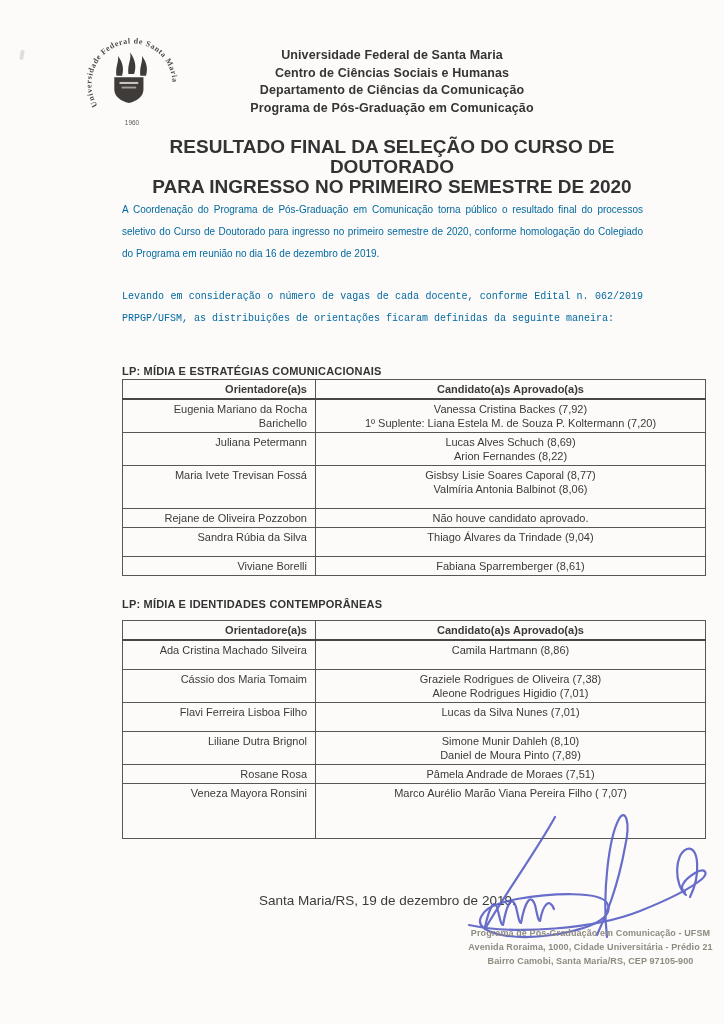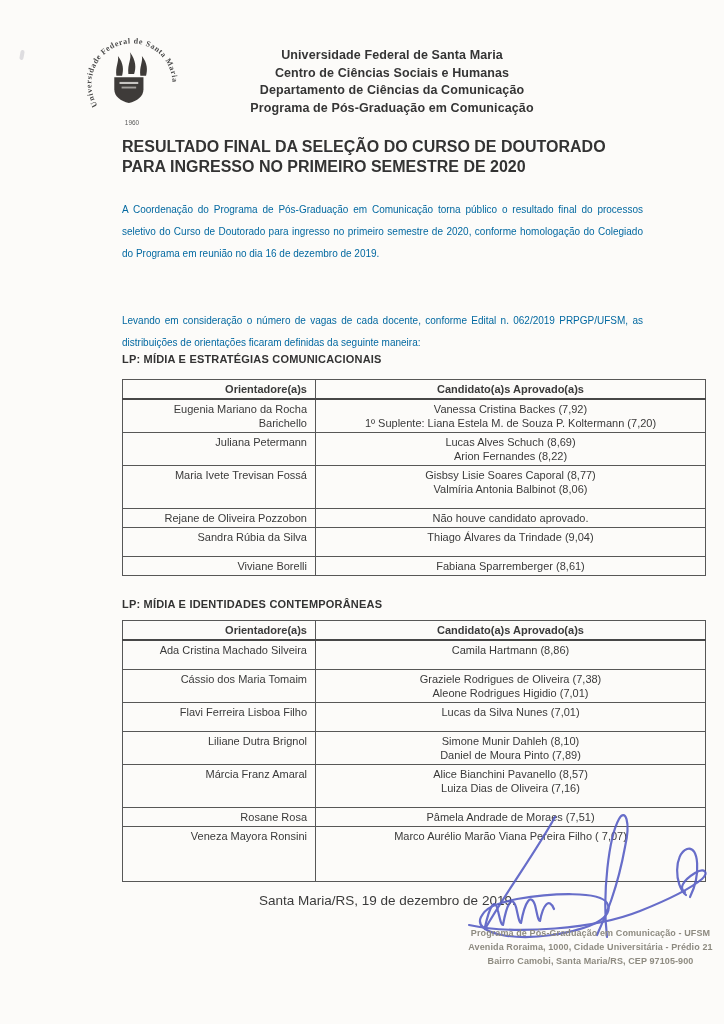--- a/index.html
+++ b/index.html
@@ -18,34 +18,34 @@
     background:rgba(70,70,95,.16); border-radius:2px; transform:rotate(10deg);
   }
   .seal { position:absolute; left:82px; top:34px; width:100px; height:100px; }
   .header-text {
     position:absolute; left:122px; top:47px; width:540px;
     text-align:center; font-weight:bold; font-size:12.5px;
     line-height:17.5px; color:#353535; letter-spacing:.1px;
   }
   .title {
     position:absolute; left:122px; top:137px; width:540px;
-    text-align:left; font-weight:bold; font-size:16px; line-height:20px;
+    text-align:center; font-weight:bold; font-size:19px; line-height:20px;
     color:#333;
   }
   .para {
     position:absolute; left:122px; width:521px;
     font-size:10px; line-height:22px; text-align:justify; color:#0369a1;
   }
   #para1 { top:189px; }
-  #para2 { top:300px; }
+  #para2 { top:276px;font-family:Liberation Mono, monospace; }
   .lp-heading {
     position:absolute; left:122px; font-weight:bold; font-size:11px;
     letter-spacing:.2px; color:#333;
   }
-  #lp1 { top:353px; }
+  #lp1 { top:365px; }
   #lp2 { top:598px;text-align:center; }
   table.dtable {
     position:absolute; left:122px; width:584px;
     border-collapse:collapse; font-size:11px; line-height:14px; color:#3a3a3a;
     table-layout:fixed;
   }
   #table1 { top:379px; }
   #table2 { top:620px; }
   .dtable th, .dtable td {
     border:1px solid #575757; padding:2px 8px; vertical-align:top;
@@ -190,27 +190,20 @@
             <div>Lucas da Silva Nunes (7,01)</div>
           </td>
         </tr>
         <tr>
           <td class="col-advisor">Liliane Dutra Brignol</td>
           <td class="col-cand">
             <div>Simone Munir Dahleh (8,10)</div>
             <div>Daniel de Moura Pinto (7,89)</div>
           </td>
         </tr>
-        <tr class="tall1">
-          <td class="col-advisor">Márcia Franz Amaral</td>
-          <td class="col-cand">
-            <div>Alice Bianchini Pavanello (8,57)</div>
-            <div>Luiza Dias de Oliveira (7,16)</div>
-          </td>
-        </tr>
         <tr>
           <td class="col-advisor">Rosane Rosa</td>
           <td class="col-cand">
             <div>Pâmela Andrade de Moraes (7,51)</div>
           </td>
         </tr>
         <tr class="tall2">
           <td class="col-advisor">Veneza Mayora Ronsini</td>
           <td class="col-cand">
             <div>Marco Aurélio Marão Viana Pereira Filho ( 7,07)</div>

